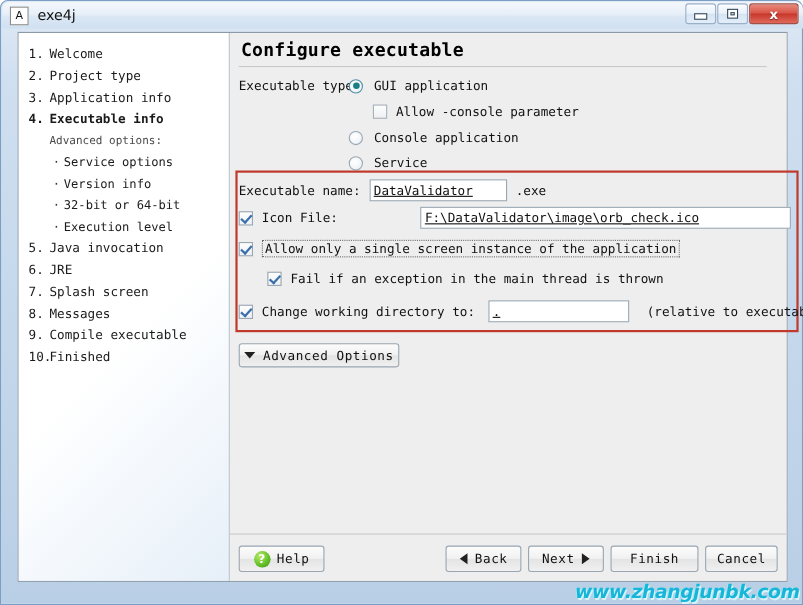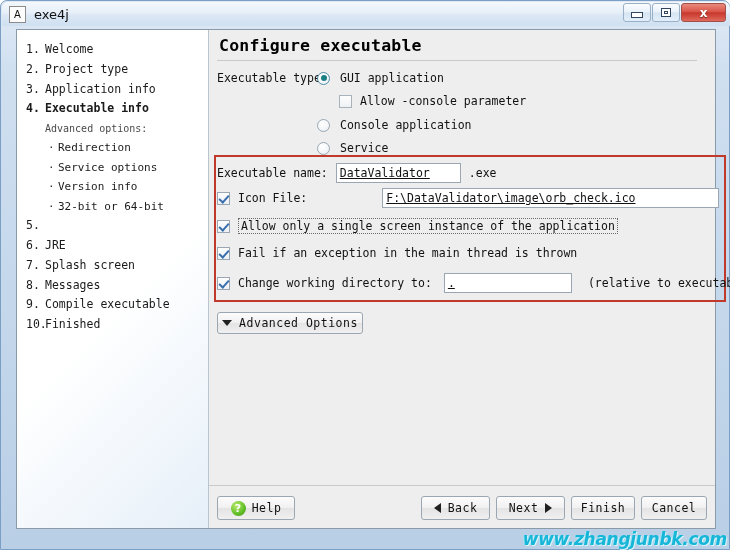--- a/index.html
+++ b/index.html
@@ -314,21 +314,21 @@
   }
   #nav-btns {
     position: absolute;
     right: 8px; bottom: 8px;
     display: flex;
     gap: 6px;
   }
   #nav-btns .btn { height: 24px; gap: 7px; }
   .w-back { width: 69px; }
   .w-next { width: 69px; }
-  .w-finish { width: 64px; }
+  .w-finish { width: 80px; }
   .w-cancel { width: 66px; }
 
   
   #watermark {
     position: absolute;
     right: 2px; bottom: 0px;
     font-family: "DejaVu Sans", sans-serif;
     font-size: 17px;
     font-weight: bold;
     font-style: italic;
@@ -377,34 +377,35 @@
           <span>Application info</span>
         </div>
         <div class="step current">
           <span class="num">4.</span>
           <span>Executable info</span>
         </div>
 
         <div class="subhead">Advanced options:</div>
 
         <div class="subitem">
-          <span class="bullet">·</span><span>Redirection</span>
-        </div>
-        <div class="subitem">
           <span class="bullet">·</span><span>Service options</span>
         </div>
         <div class="subitem">
           <span class="bullet">·</span><span>Version info</span>
         </div>
         <div class="subitem">
           <span class="bullet">·</span><span>32-bit or 64-bit</span>
         </div>
+        <div class="subitem">
+          <span class="bullet">·</span><span>Execution level</span>
+        </div>
 
         <div class="step">
           <span class="num">5.</span>
+          <span>Java invocation</span>
         </div>
         <div class="step">
           <span class="num">6.</span>
           <span>JRE</span>
         </div>
         <div class="step">
           <span class="num">7.</span>
           <span>Splash screen</span>
         </div>
         <div class="step">
@@ -462,21 +463,21 @@
         <span class="lbl">Icon File:</span>
         <span class="tinput" style="width:337px; margin-left:67px;" placeholder="">F:\DataValidator\image\orb_check.ico</span>
         <span class="btn" style="width:44px; height:20px; margin-left:6px;">...</span>
       </div>
 
       <div class="row" style="left:8px; top:188px; gap:8px;">
         <span class="cbox on"></span>
         <span class="lbl focus-dotted">Allow only a single screen instance of the application</span>
       </div>
 
-      <div class="row" style="left:8px; top:216px; gap:8px;">
+      <div class="row" style="left:8px; top:216px; gap:8px;padding-left:26px;">
         <span class="cbox on"></span>
         <span class="lbl">Fail if an exception in the main thread is thrown</span>
       </div>
 
       <div class="row" style="left:8px; top:243px; gap:8px;">
         <span class="cbox on"></span>
         <span class="lbl">Change working directory to:</span>
         <span class="tinput" style="width:128px; margin-left:4px;" placeholder="">.</span>
         <span class="lbl" style="margin-left:8px;">(relative to executable)</span>
       </div>

